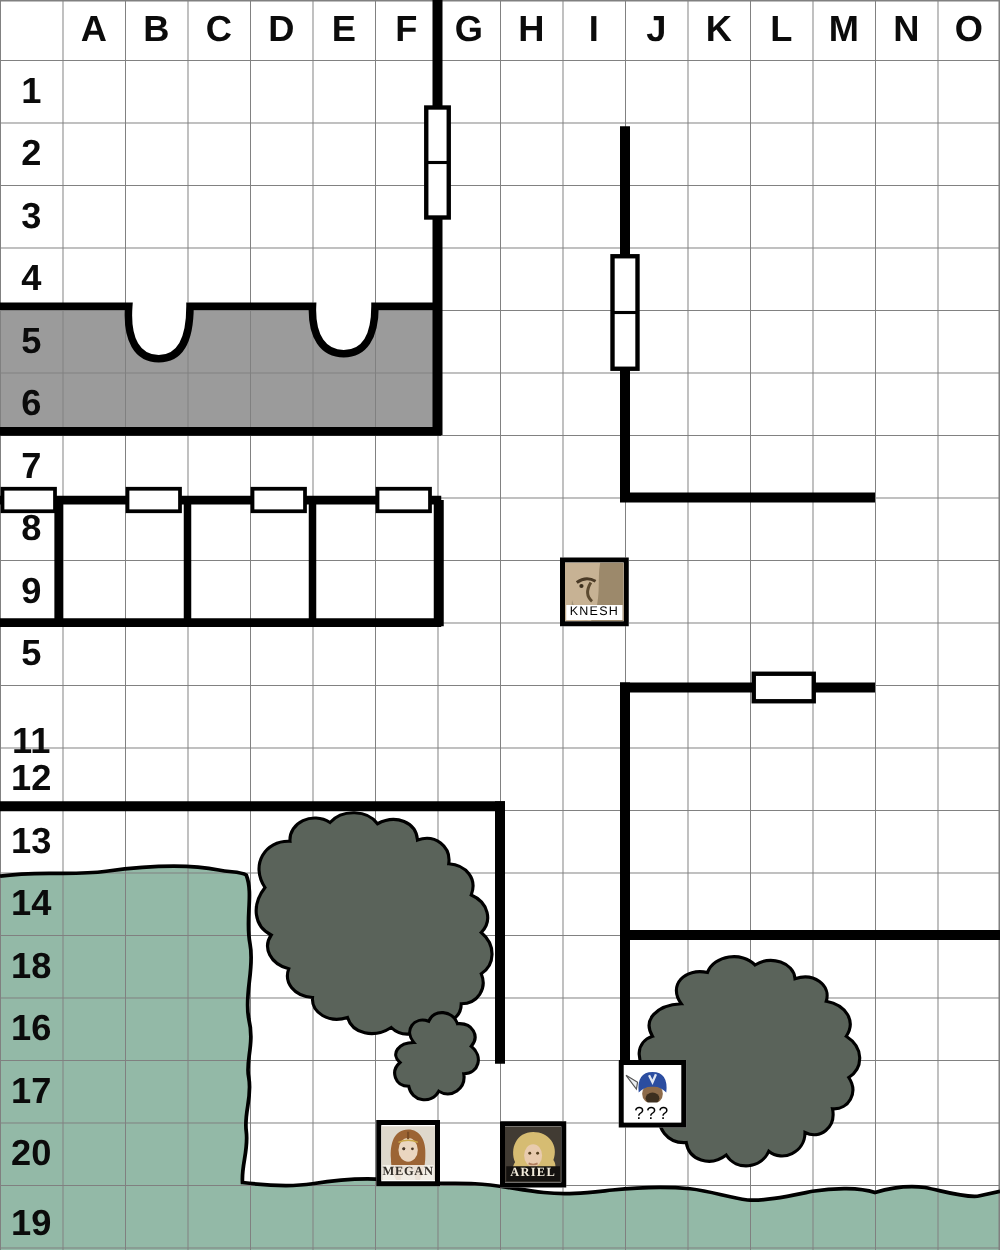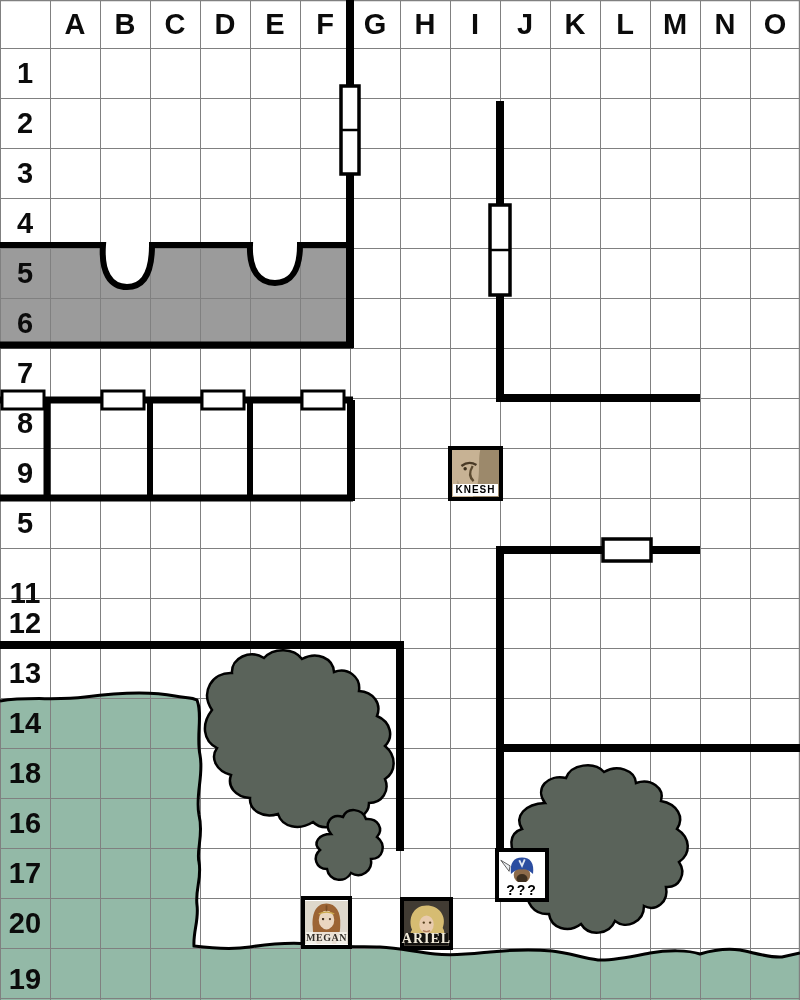--- a/index.html
+++ b/index.html
@@ -8,26 +8,26 @@
   .map-svg{position:absolute;left:0;top:0;}
   .col-labels{position:absolute;left:50px;top:0;width:750px;height:48px;display:flex;z-index:5;}
   .col-label{width:50px;height:48px;display:flex;align-items:center;justify-content:center;
              font-weight:bold;font-size:29px;color:#0b0b0b;}
   .row-label{position:absolute;left:0;width:50px;height:50px;display:flex;align-items:center;
              justify-content:center;font-weight:bold;font-size:29px;color:#0b0b0b;z-index:5;}
   .token{position:absolute;box-sizing:border-box;border:4px solid #000;background:#fff;z-index:10;cursor:pointer;}
   .token svg{position:absolute;left:0;top:0;width:100%;height:100%;}
   .token-label{position:absolute;left:1px;right:1px;bottom:1px;height:12px;z-index:2;
                display:flex;align-items:center;justify-content:center;line-height:12px;}
-  .lbl-sans{font-family:"Liberation Sans",sans-serif;font-weight:bold;font-size:10px;
+  .lbl-sans{font-family:"Liberation Sans",sans-serif;font-weight:normal;font-size:10px;
             letter-spacing:1px;background:#fff;color:#000;}
   .lbl-big{font-size:14px;letter-spacing:2px;height:15px;}
   .lbl-serif-dark{font-family:"Liberation Serif",serif;font-weight:bold;font-size:10px;
             letter-spacing:.5px;background:rgba(246,243,236,.88);color:#35302a;margin-top:24px;}
-  .lbl-serif-light{font-family:"Liberation Serif",serif;font-weight:bold;font-size:14px;
+  .lbl-serif-light{font-family:"Liberation Serif",serif;font-weight:bold;font-size:10px;
             letter-spacing:1px;background:#14120f;color:#f0ead9;}
 </style>
 </head>
 <body>
 
 <div class="map">
 
   <svg class="map-svg" width="800" height="1000" viewBox="0 0 800 1000">
     <defs>
       <pattern id="grid" x="0" y="-2" width="50" height="50" patternUnits="userSpaceOnUse">

